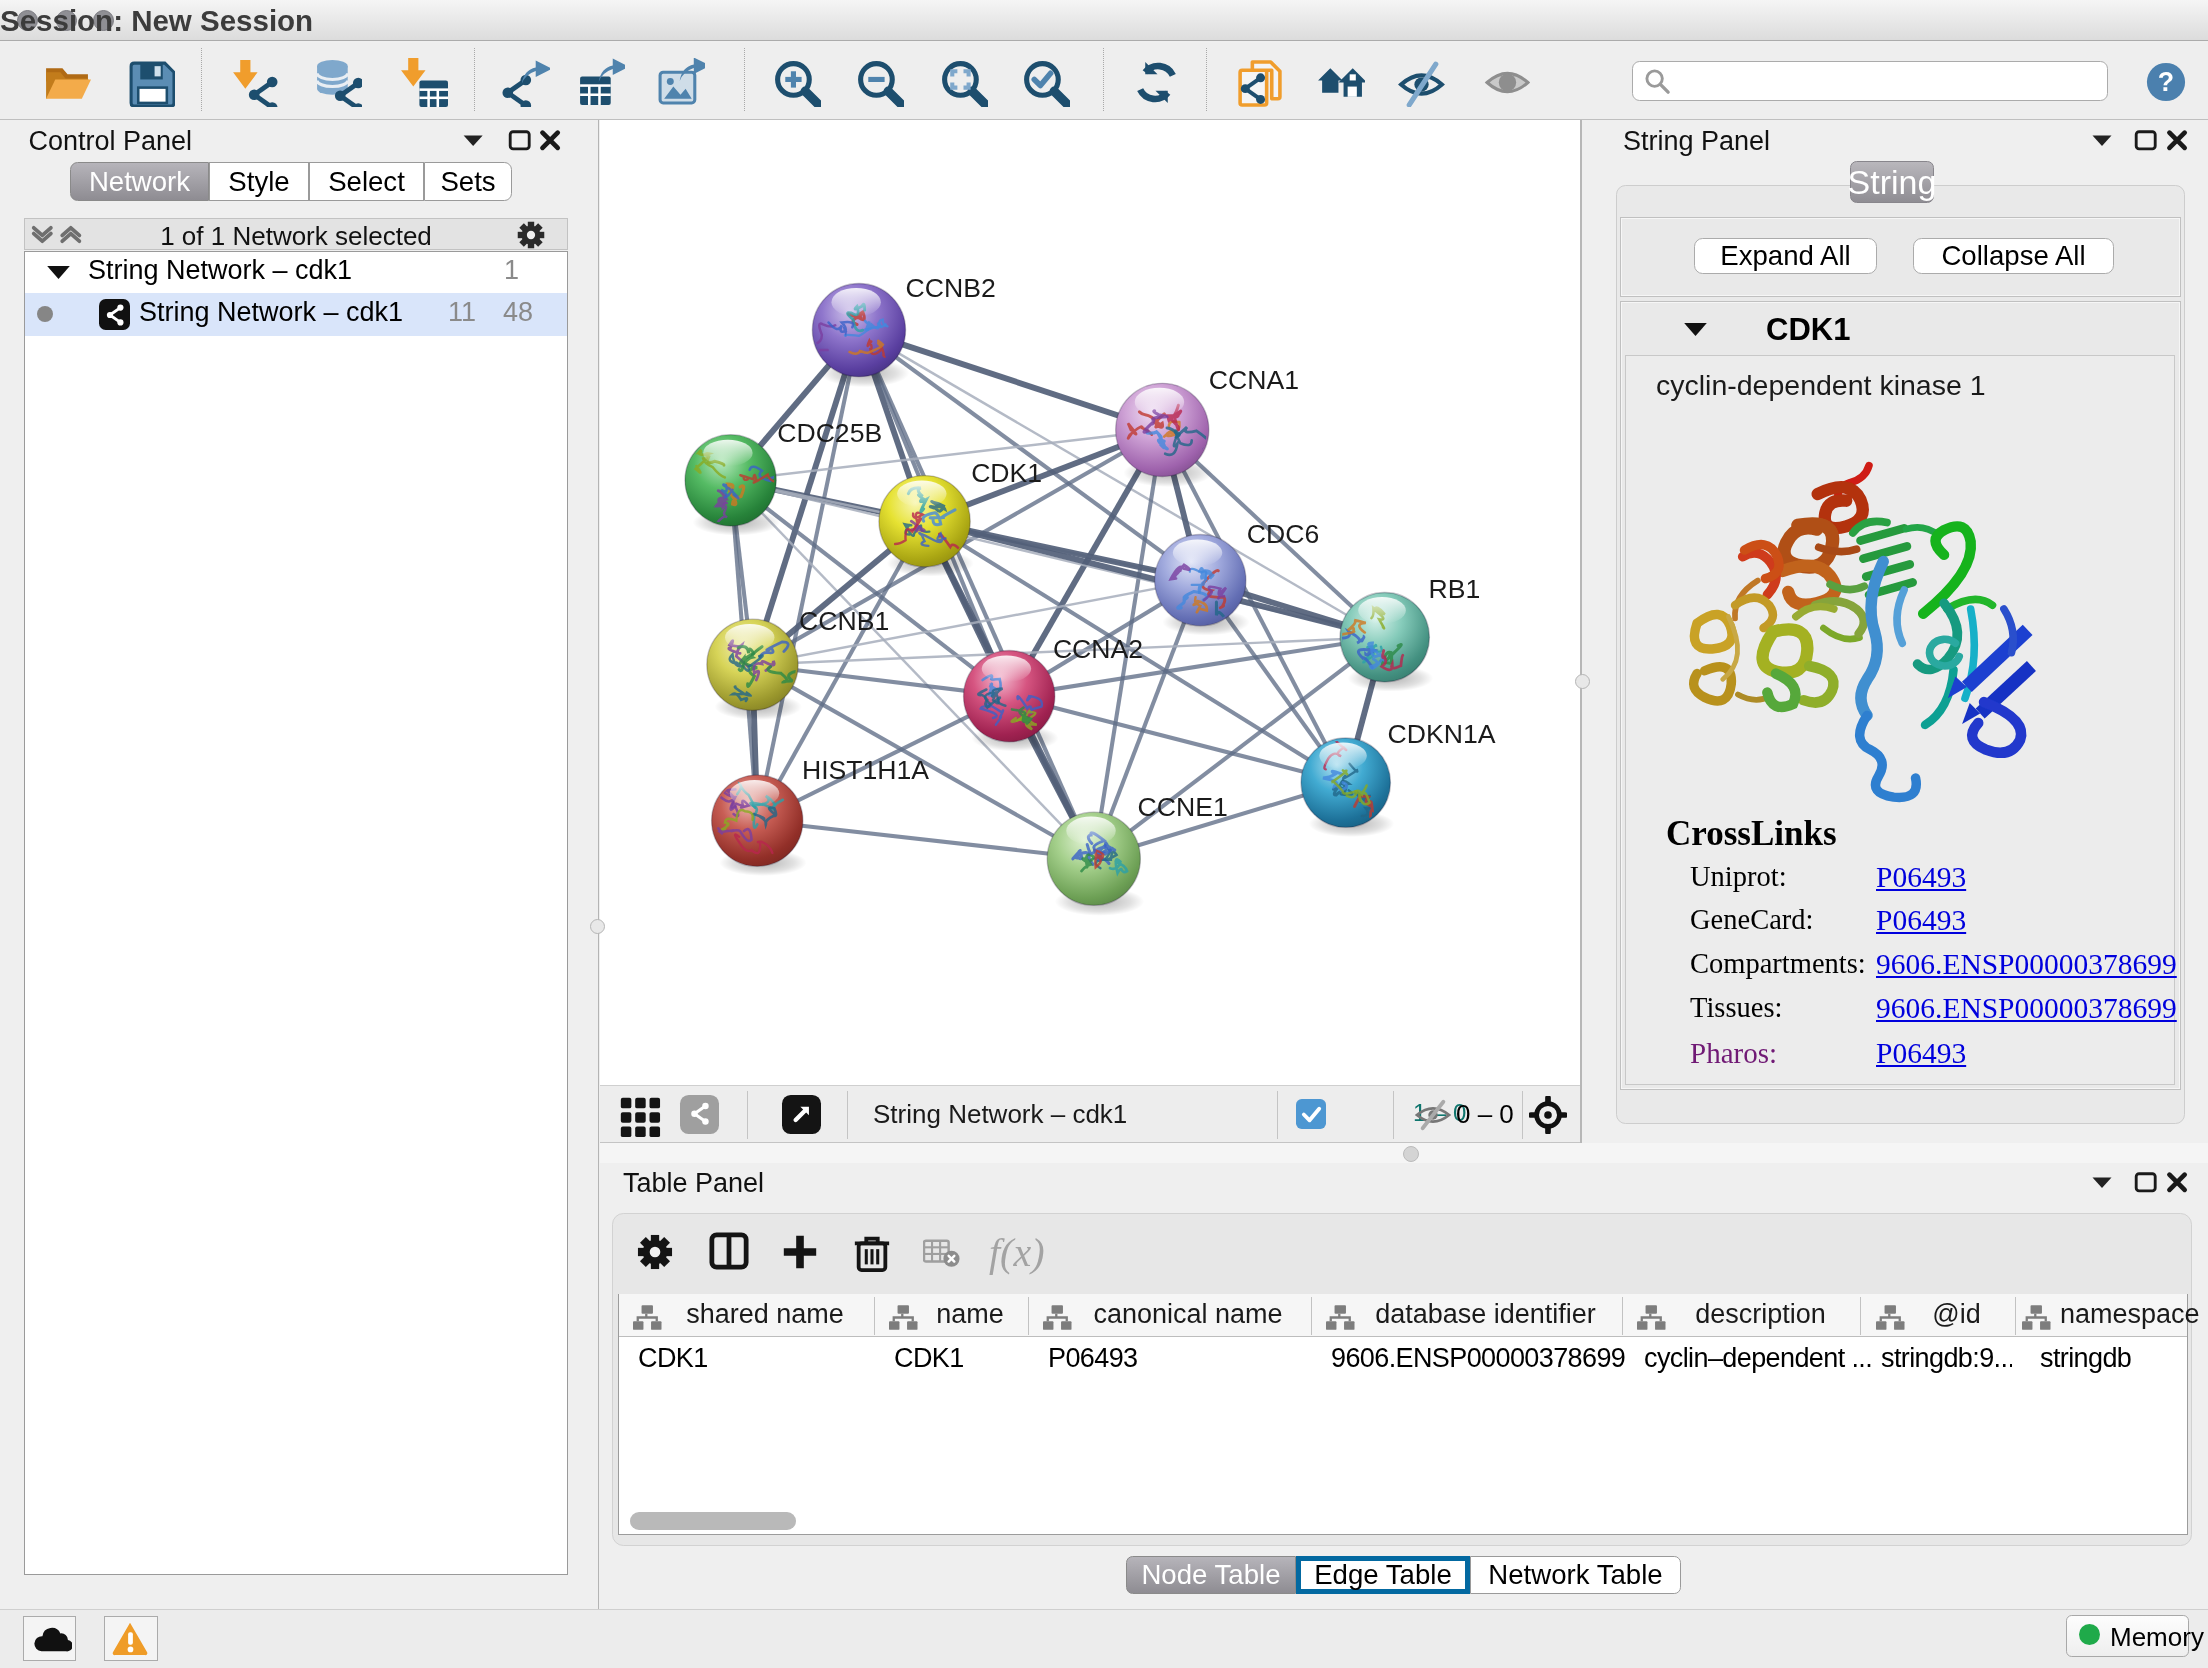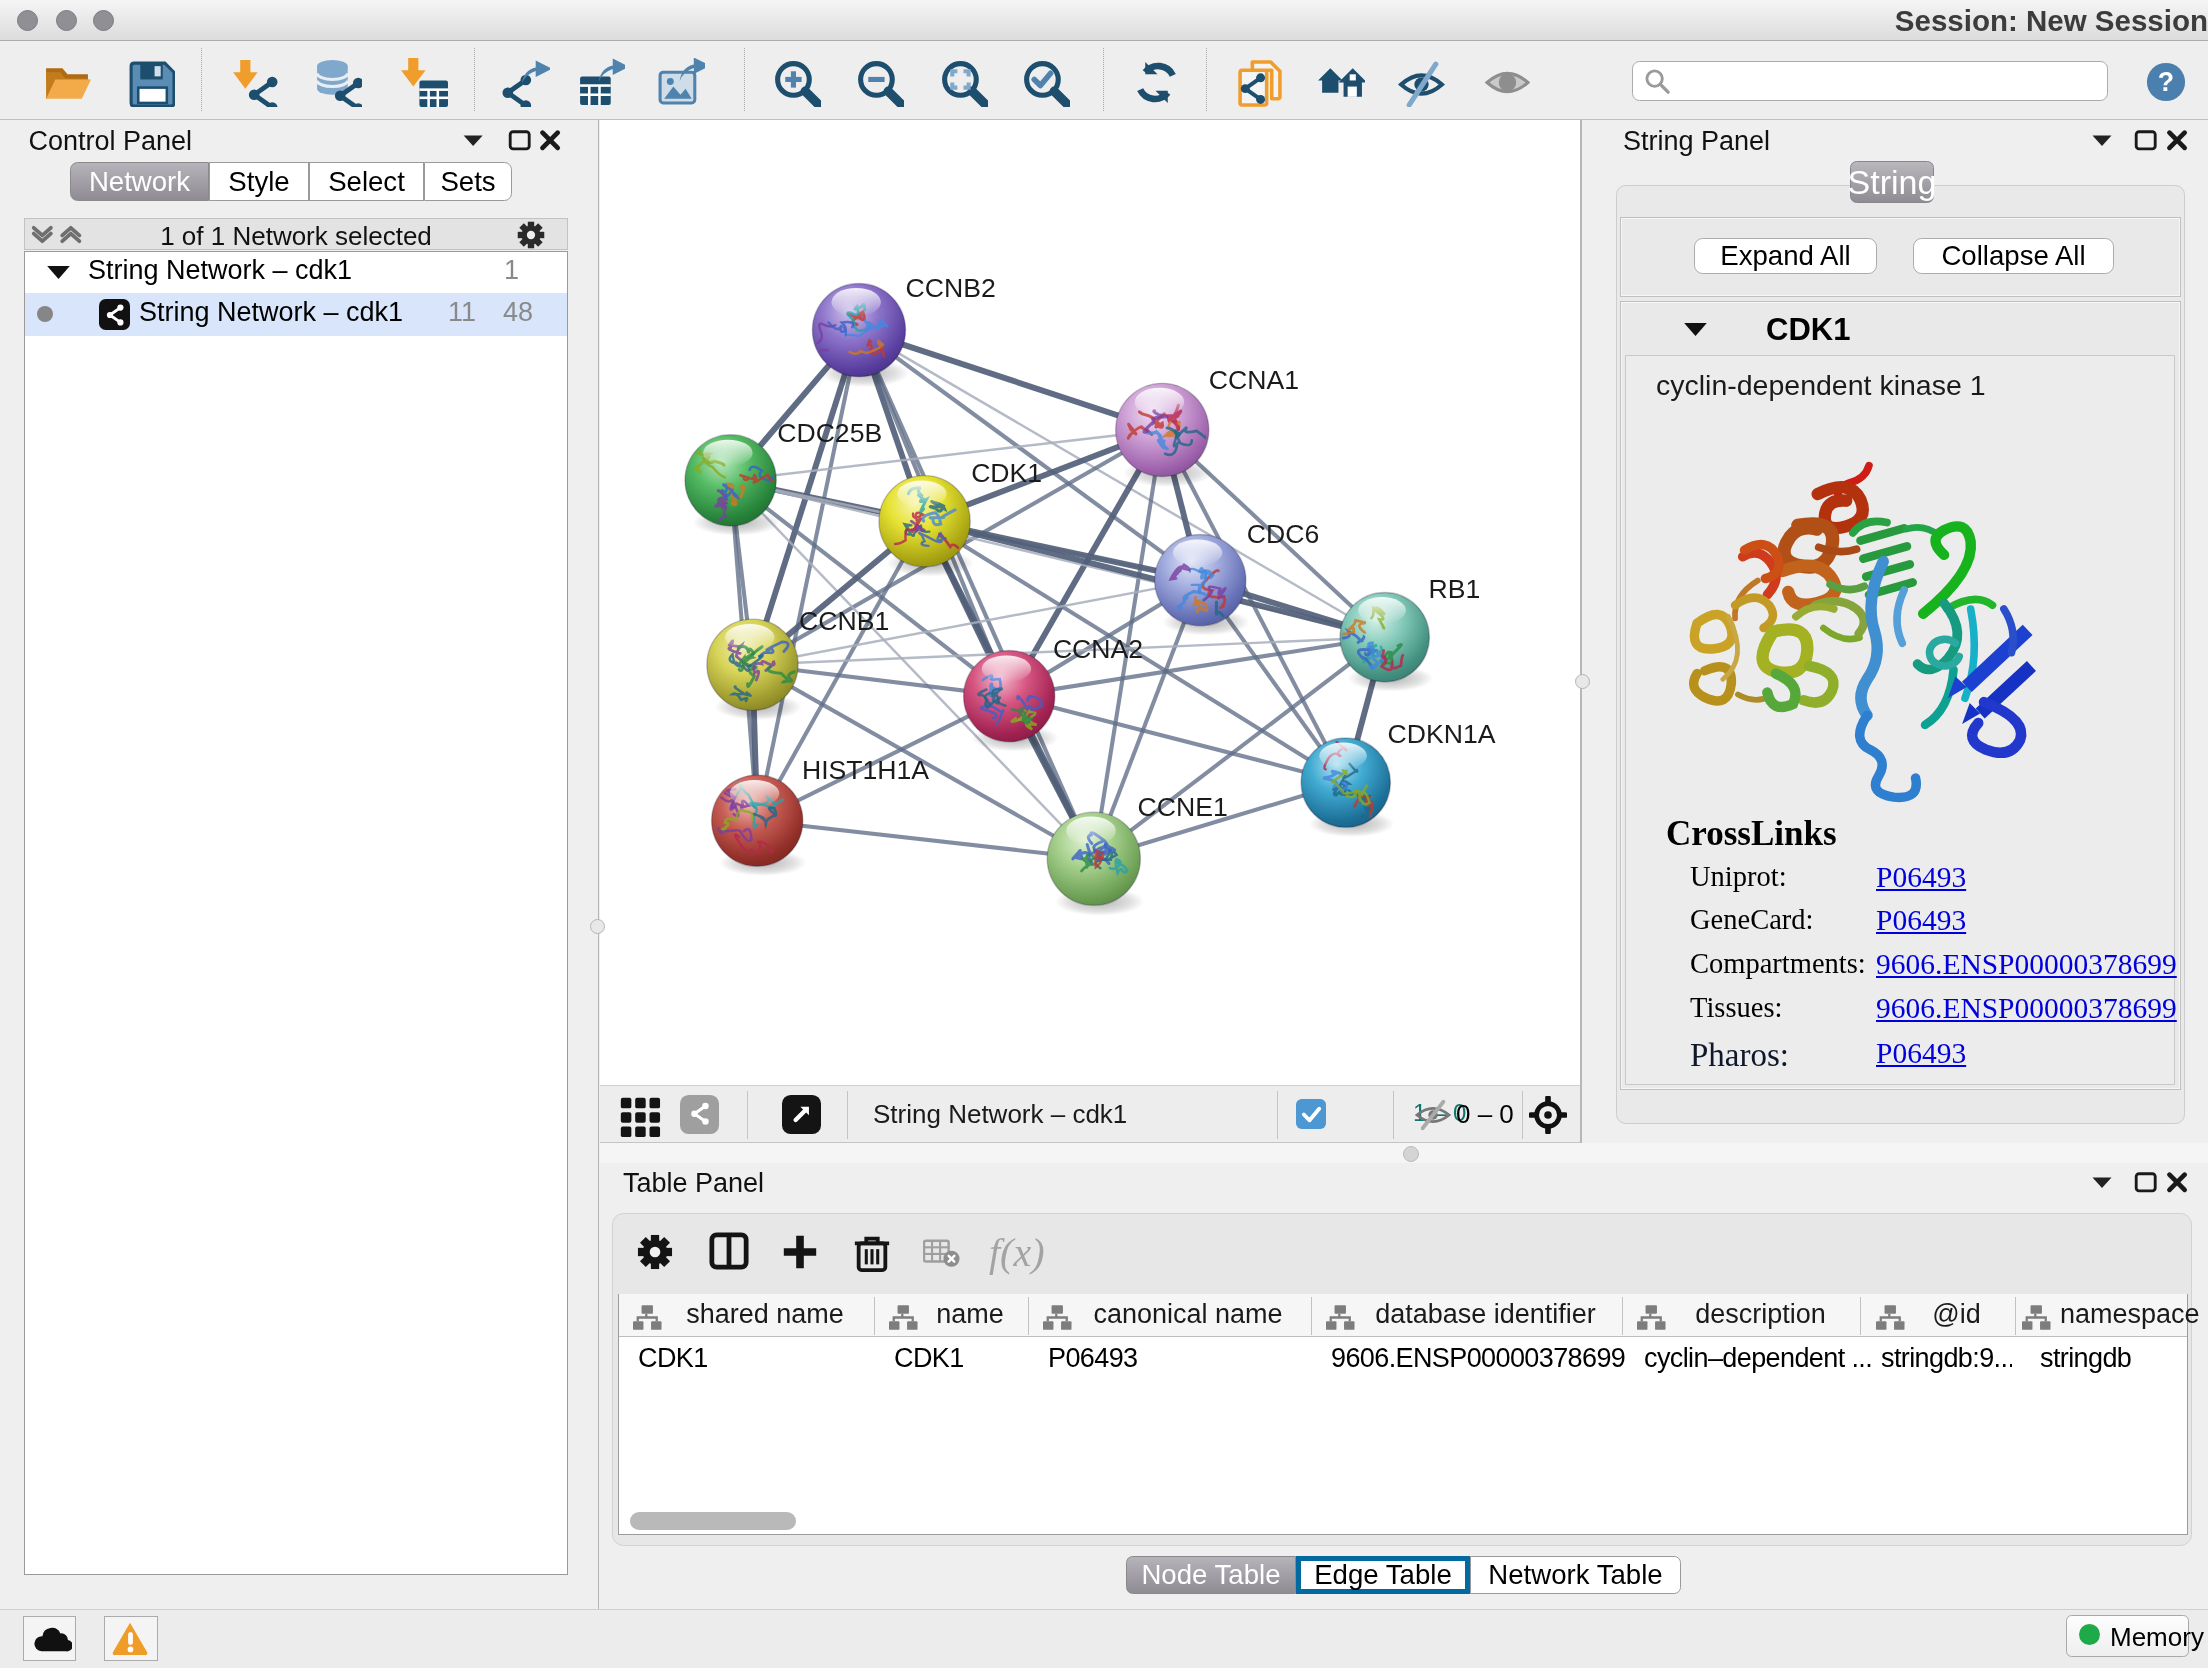--- a/index.html
+++ b/index.html
@@ -4,21 +4,21 @@
 html,body { width:2208px; height:1668px; overflow:hidden; }
 body { font-family:"Liberation Sans", sans-serif; background:#efefef; position:relative; }
 .abs { position:absolute; }
 .ptitle { font-size:27px; color:#111; }
 svg { display:block; }
 </style></head><body>
 <div class="abs" style="left:0;top:0;width:2208px;height:41px;background:linear-gradient(#f5f5f5,#dcdcdc);border-bottom:1.9px solid #ababab;"></div>
 <div class="abs" style="left:17px;top:9.5px;width:21px;height:21px;border-radius:50%;background:#8f8f94;border:1px solid #7a7a80;"></div>
 <div class="abs" style="left:56px;top:9.5px;width:21px;height:21px;border-radius:50%;background:#8f8f94;border:1px solid #7a7a80;"></div>
 <div class="abs" style="left:93px;top:9.5px;width:21px;height:21px;border-radius:50%;background:#8f8f94;border:1px solid #7a7a80;"></div>
-<div class="abs" style="left:0;top:3.8px;width:2208px;height:34px;text-align:right;font-size:29.5px;font-weight:600;color:#3c3c3c;">Session: New Session</div>
+<div class="abs" style="left:0;top:3.8px;width:2208px;height:34px;text-align:left;font-size:29.5px;font-weight:600;color:#3c3c3c;">Session: New Session</div>
 <div class="abs" style="left:0;top:43px;width:2208px;height:77px;background:#eeeeee;border-bottom:1px solid #bfbfbf;"></div>
 <svg style="position:absolute;left:42px;top:58px;" width="49" height="49" viewBox="0 0 48 48">
     <path d="M4,10 h16 l5,6 h20 v7 H4 z" fill="#b06a14"></path>
     <path d="M4,40 V14 h14 l5,6 h22 l1,3 z" fill="#c27c1b"></path>
     <path d="M4,40 l9-19 h35 l-9,19 z" fill="#f3ab4a"></path>
   </svg>
 <svg style="position:absolute;left:126px;top:58px;" width="49" height="49" viewBox="0 0 48 48">
     <path d="M5,8 q0-3 3-3 h30 l9,9 v30 q0,3 -3,3 H8 q-3,0 -3-3 z" fill="#5b8db4" stroke="#1d4e6e" stroke-width="3"></path>
     <rect x="14" y="5" width="22" height="16" fill="#1d4e6e"></rect>
     <rect x="28" y="8" width="6" height="10" fill="#cfe0ec"></rect>
@@ -668,21 +668,21 @@
   </svg>
 <div class="abs" style="left:1666px;top:814px;width:285px;height:40px;font-family:'Liberation Serif',serif;font-size:35px;font-weight:bold;color:#000;">CrossLinks</div>
 <div class="abs" style="left:1690px;top:861px;width:190px;height:38px;font-family:'Liberation Serif',serif;font-size:28.5px;color:#000;white-space:nowrap;">Uniprot:</div>
 <div class="abs" style="left:1876px;top:861px;width:329px;height:38px;font-family:'Liberation Serif',serif;font-size:29.5px;color:#0000dd;text-decoration:underline;white-space:nowrap;">P06493</div>
 <div class="abs" style="left:1690px;top:904px;width:190px;height:38px;font-family:'Liberation Serif',serif;font-size:28.5px;color:#000;white-space:nowrap;">GeneCard:</div>
 <div class="abs" style="left:1876px;top:904px;width:329px;height:38px;font-family:'Liberation Serif',serif;font-size:29.5px;color:#0000dd;text-decoration:underline;white-space:nowrap;">P06493</div>
 <div class="abs" style="left:1690px;top:948px;width:190px;height:38px;font-family:'Liberation Serif',serif;font-size:28.5px;color:#000;white-space:nowrap;">Compartments:</div>
 <div class="abs" style="left:1876px;top:948px;width:329px;height:38px;font-family:'Liberation Serif',serif;font-size:29.5px;color:#0000dd;text-decoration:underline;white-space:nowrap;">9606.ENSP00000378699</div>
 <div class="abs" style="left:1690px;top:992px;width:190px;height:38px;font-family:'Liberation Serif',serif;font-size:28.5px;color:#000;white-space:nowrap;">Tissues:</div>
 <div class="abs" style="left:1876px;top:992px;width:329px;height:38px;font-family:'Liberation Serif',serif;font-size:29.5px;color:#0000dd;text-decoration:underline;white-space:nowrap;">9606.ENSP00000378699</div>
-<div class="abs" style="left:1690px;top:1037px;width:190px;height:38px;font-family:'Liberation Serif',serif;font-size:33px;color:#0f172a;white-space:nowrap;">Pharos:</div>
+<div class="abs" style="left:1690px;top:1037px;width:190px;height:38px;font-family:'Liberation Serif',serif;font-size:29px;color:#701a75;white-space:nowrap;">Pharos:</div>
 <div class="abs" style="left:1876px;top:1037px;width:329px;height:38px;font-family:'Liberation Serif',serif;font-size:29.5px;color:#0000dd;text-decoration:underline;white-space:nowrap;">P06493</div>
 <div class="abs" style="left:1575px;top:674px;width:15px;height:15px;border-radius:50%;background:#e8e8e8;border:1px solid #b5b5b5;"></div>
 <div class="abs" style="left:590px;top:919px;width:15px;height:15px;border-radius:50%;background:#e8e8e8;border:1px solid #b5b5b5;"></div>
 <div class="abs" style="left:600px;top:1143px;width:1608px;height:20px;background:#f5f5f5;"></div>
 <div class="abs" style="left:1403px;top:1146px;width:16px;height:16px;border-radius:50%;background:#d4d4d4;border:1px solid #bbb;"></div>
 <div class="abs" style="left:599px;top:1163px;width:1609px;height:446px;background:#efefef;"></div>
 <div class="abs" style="left:623px;top:1168px;width:285px;height:28.5px;"><span class="ptitle">Table Panel</span></div>
 <svg style="position:absolute;left:2083px;top:1168px;" width="114" height="28.5" viewBox="0 0 120 30">
     <path d="M10.0,10.0 h20.0 l-10.0,11.0 z" fill="#222"></path>
     <rect x="56.0" y="6.0" width="20.0" height="18.0" rx="3" fill="none" stroke="#1a1a1a" stroke-width="3.0"></rect>

